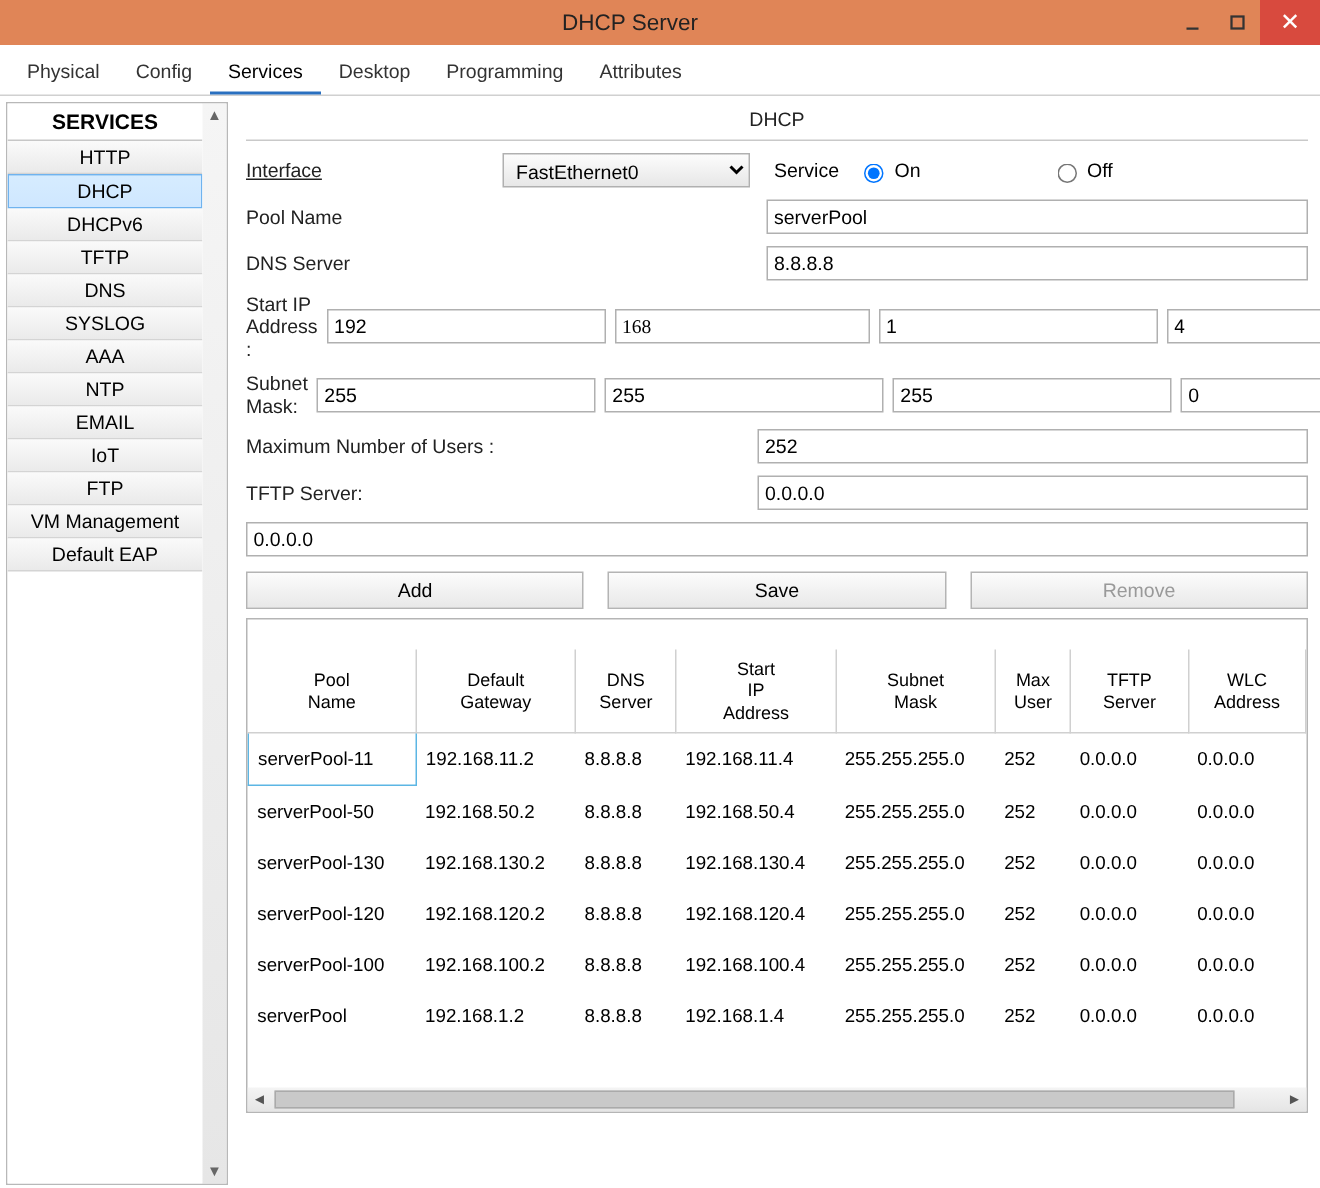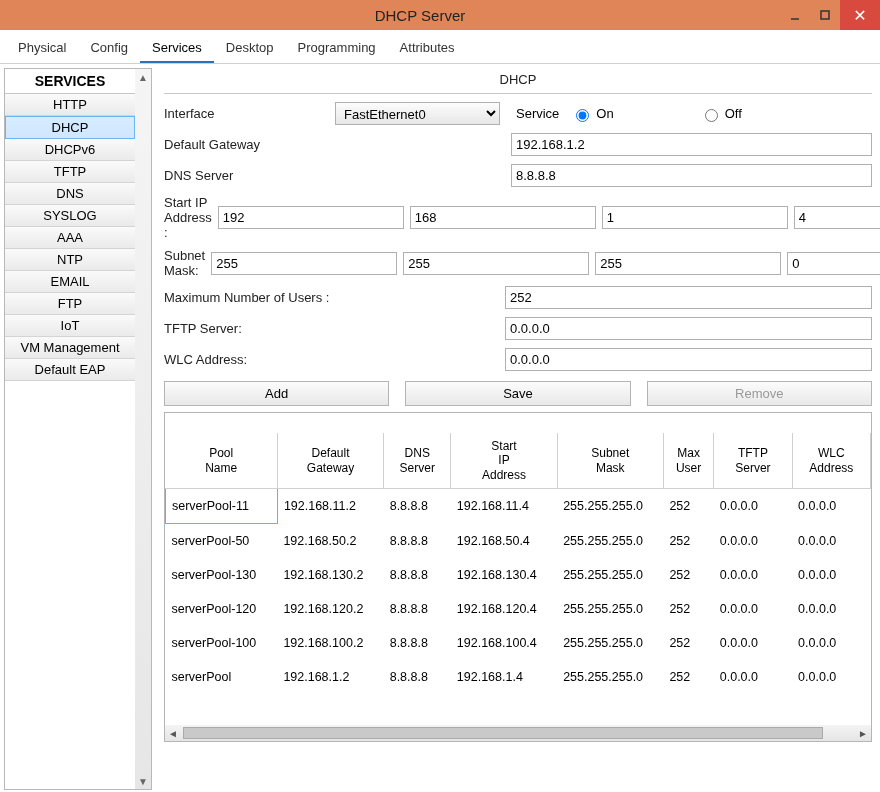--- a/index.html
+++ b/index.html
@@ -35,21 +35,21 @@
   .actions button.disabled { color:#999; }
   .table-wrap { border:1px solid #b5b5b5; margin-top:6px; height: 330px; position:relative; background:#fff; overflow:hidden; }
   table { border-collapse: collapse; width: 100%; table-layout: fixed; margin-top: 20px; }
   th { border-right:1px solid #d0d0d0; border-bottom:1px solid #d0d0d0; padding:6px 4px; font-weight:normal; text-align:center; line-height:1.2; font-size:12px; }
   td { padding:10px 6px; text-align:left; font-size:12.5px; white-space:nowrap; }
   tbody tr:first-child td:first-child { border:1px solid #5cb6e4; }
   .hscroll { position:absolute; bottom:0; left:0; right:0; height:16px; background:linear-gradient(#f4f4f4,#e5e5e5); display:flex; align-items:center; }
   .hscroll .arrow { width:16px; height:16px; display:flex; align-items:center; justify-content:center; color:#555; font-size:10px; }
   .hscroll .thumb { height:12px; background:#c9c9c9; margin:0 2px; flex: 0 0 640px; border:1px solid #aaa; }
   .hscroll .track { flex:1; }
-  .interface-line .lbl { width: 165px; }
+  .interface-line .lbl { width: 165px; text-decoration: underline; }
 </style>
 </head>
 <body>
 
 <div class="titlebar">
   <div style="width:60px"></div>
   <div class="title">DHCP Server</div>
   <div class="winbtns">
     <div class="winbtn">
         <svg viewBox="0 0 12 12">
@@ -81,22 +81,22 @@
       <div id="side-items">
           <div class="sidebar-item">HTTP</div>
           <div class="sidebar-item active">DHCP</div>
           <div class="sidebar-item">DHCPv6</div>
           <div class="sidebar-item">TFTP</div>
           <div class="sidebar-item">DNS</div>
           <div class="sidebar-item">SYSLOG</div>
           <div class="sidebar-item">AAA</div>
           <div class="sidebar-item">NTP</div>
           <div class="sidebar-item">EMAIL</div>
+          <div class="sidebar-item">IoT</div>
           <div class="sidebar-item">FTP</div>
-          <div class="sidebar-item">IoT</div>
           <div class="sidebar-item">VM Management</div>
           <div class="sidebar-item">Default EAP</div>
         </div>
     </div>
     <div class="side-scroll">
       <div class="arrow">▲</div>
       <div class="arrow">▼</div>
     </div>
   </div>
 
@@ -110,37 +110,37 @@
       <label class="radio">
           <input type="radio" name="svc" checked="" style="">
           <span>On</span>
         </label>
       <label class="radio off">
           <input type="radio" name="svc" style="">
           <span>Off</span>
         </label>
     </div>
 
-
-    <div class="formrow">
-        <span class="lbl">Default Gateway</span>
+    <div class="formrow">
+        <span class="lbl">Pool Name</span>
       <div style="width:170px"></div>
-      <input type="text" class="wide" value="192.168.1.2" style="">
-      </div>
+      <input type="text" class="wide" value="serverPool" style="">
+      </div>
+
 
     <div class="formrow">
         <span class="lbl">DNS Server</span>
       <div style="width:170px"></div>
       <input type="text" class="wide" value="8.8.8.8" style="">
       </div>
 
     <div class="formrow">
         <span class="lbl" style="width:112px">Start IP Address :</span>
       <input type="text" style="flex: 1 1 0%;" value="192">
-      <input type="text" style="flex: 1 1 0%;" value="168">
+      <input type="text" style="flex: 1 1 0%; font-family: Liberation Serif, serif;" value="168">
       <input type="text" style="flex: 1 1 0%;" value="1">
       <input type="text" style="flex: 1 1 0%;" value="4">
     </div>
 
     <div class="formrow">
         <span class="lbl" style="width:86px">Subnet Mask:</span>
       <input type="text" style="flex: 1 1 0%;" value="255">
       <input type="text" style="flex: 1 1 0%;" value="255">
       <input type="text" style="flex: 1 1 0%;" value="255">
       <input type="text" style="flex: 1 1 0%;" value="0">
@@ -150,21 +150,20 @@
         <span class="lbl" style="width:335px">Maximum Number of Users :</span>
       <input type="text" class="wide" value="252" style="">
       </div>
 
     <div class="formrow">
         <span class="lbl" style="width:335px">TFTP Server:</span>
       <input type="text" class="wide" value="0.0.0.0" style="">
       </div>
 
     <div class="formrow">
-        <span class="lbl" style="width:335px">WLC Address:</span>
       <input type="text" class="wide" value="0.0.0.0" style="">
       </div>
 
     <div class="actions">
       <button>Add</button>
       <button>Save</button>
       <button class="disabled">Remove</button>
     </div>
 
     <div class="table-wrap">

